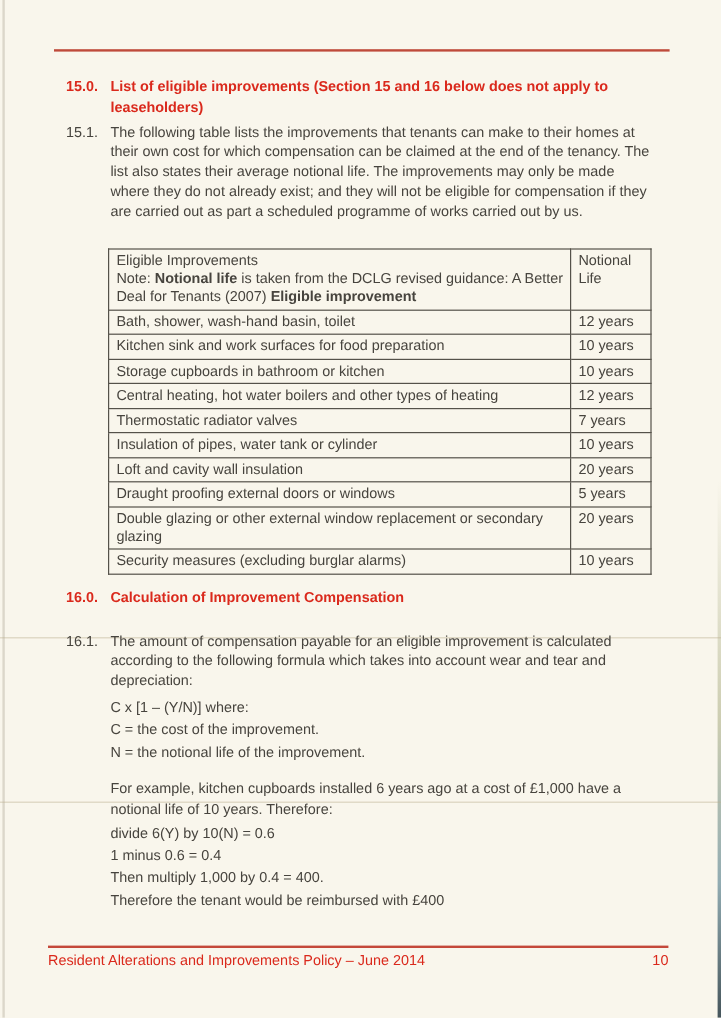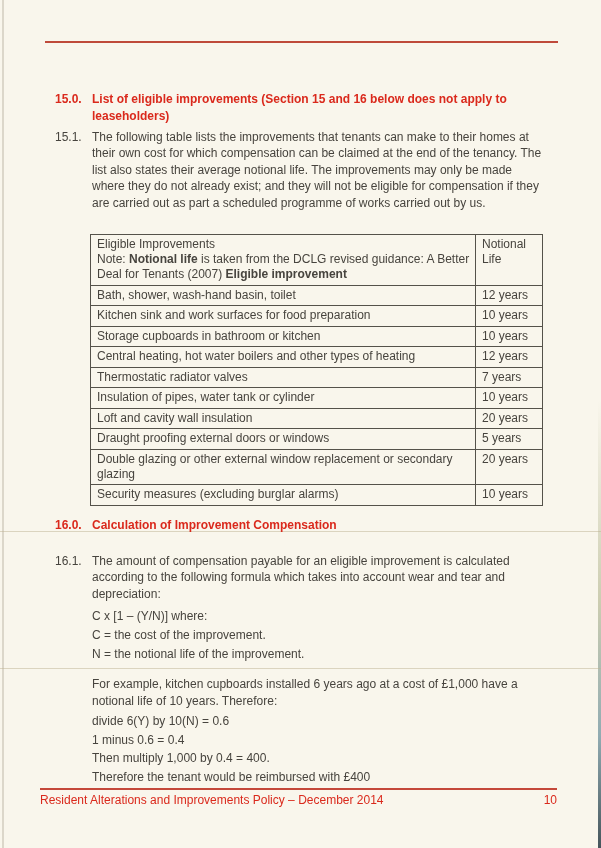--- a/index.html
+++ b/index.html
@@ -15,21 +15,21 @@
 
   
   .top-rule { position: absolute; top: 41px; left: 45px; width: 513px; height: 2px; background: #bf4a3a; }
   .edge-left { position: absolute; left: 2px; top: 0; bottom: 0; width: 2px; background: rgba(165,158,140,0.35); }
   .edge-right { position: absolute; right: 0; top: 400px; bottom: 0; width: 3px;
     background: linear-gradient(to bottom, rgba(0,0,0,0), rgba(150,155,105,0.45) 45%, rgba(60,110,130,0.55) 75%, rgba(25,45,55,0.8)); }
   .fold-line { position: absolute; left: 0; width: 100%; height: 1px; background: rgba(190,178,145,0.5); }
   .fold-1 { top: 531px; }
   .fold-2 { top: 668px; }
 
-  .content { position: absolute; top: 0; left: 0; width: 601px; padding-top: 91px; box-sizing: border-box; }
+  .content { position: absolute; top: 0; left: 0; width: 601px; padding-top: 64px; box-sizing: border-box; }
 
   .sec-row { display: flex; margin-left: 55px; }
   .num { width: 37px; flex: 0 0 37px; font-size: 12px; line-height: 16.4px; }
   .txt { width: 450px; font-size: 12px; line-height: 16.4px; }
   .bold { font-weight: bold; }
 
   .h15 .num, .h15 .txt, .h16 .num, .h16 .txt { font-weight: bold; color: #da291c; line-height: 16.5px; }
   .p15 { margin-top: 5px; }
 
   table.improve {
@@ -168,18 +168,18 @@
       <div>1 minus 0.6 = 0.4</div>
       <div>Then multiply 1,000 by 0.4 = 400.</div>
       <div>Therefore the tenant would be reimbursed with £400</div>
     </div>
 
   </div>
 
   <div class="footer">
     <div class="footer-rule"></div>
     <div class="footer-row">
-      <span>Resident Alterations and Improvements Policy – December 2014</span>
+      <span>Resident Alterations and Improvements Policy – June 2014</span>
       <span>10</span>
     </div>
   </div>
 
 </div>
 
 </body></html>

